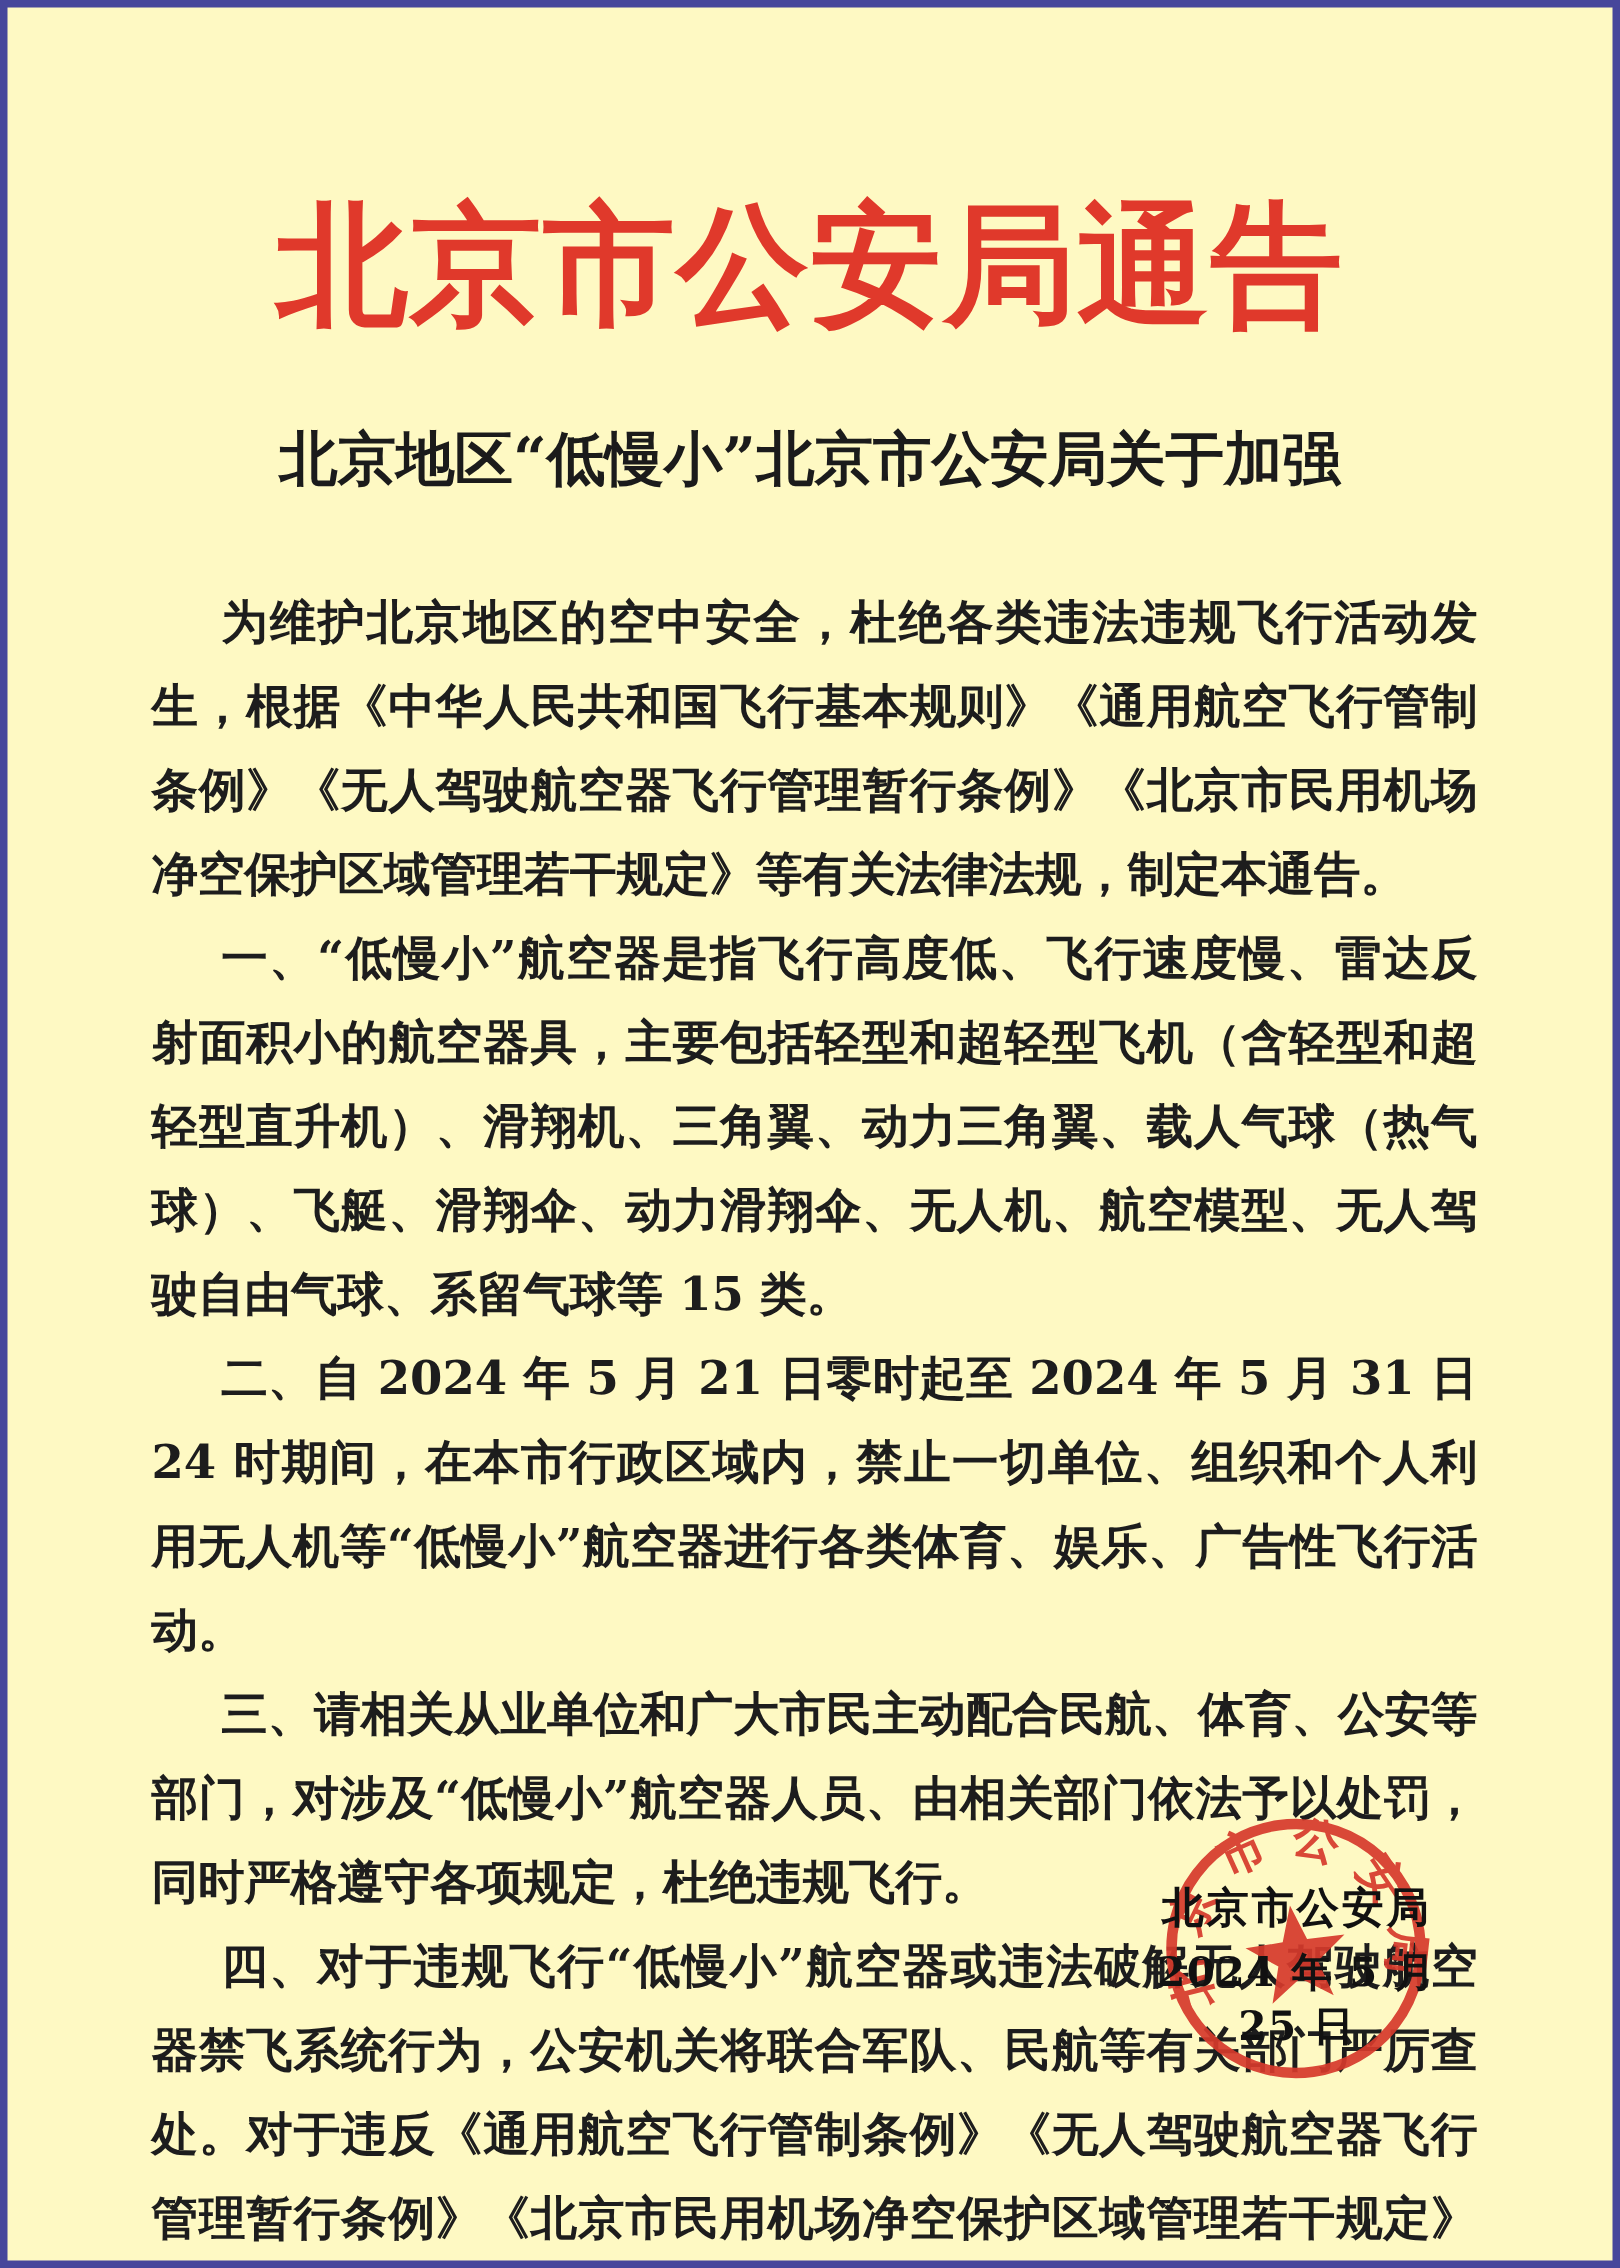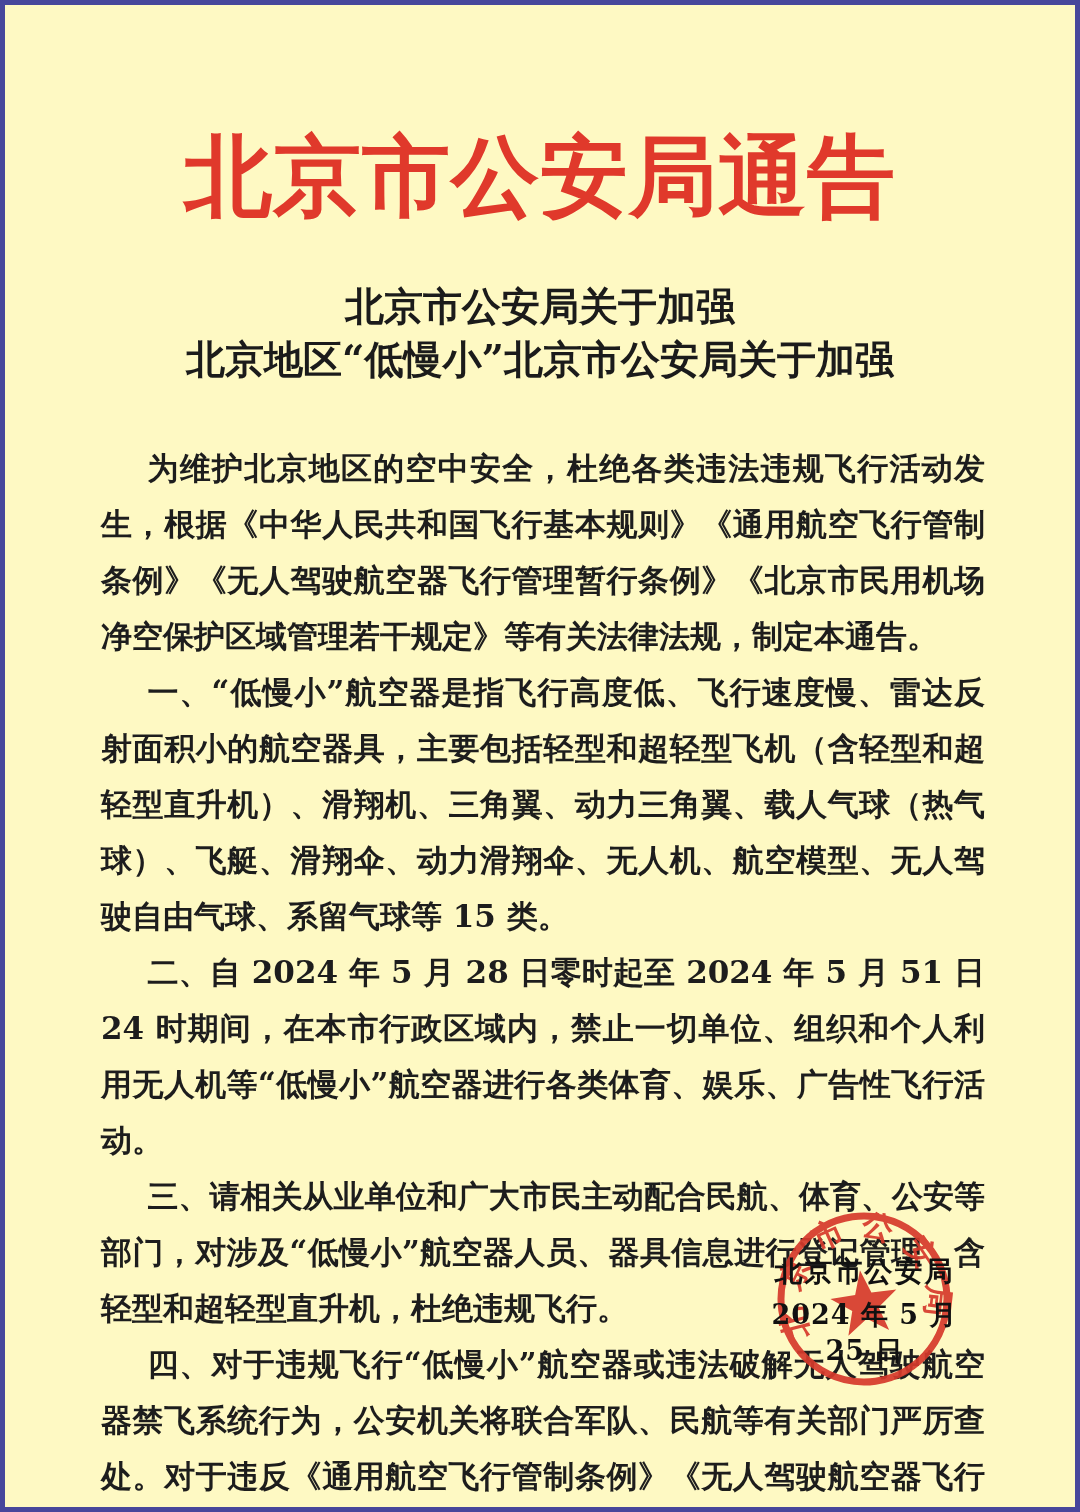--- a/index.html
+++ b/index.html
@@ -97,29 +97,28 @@
   }
 </style>
 </head>
 <body>
 
 <div class="page">
 
   <h1 class="main-title">北京市公安局通告</h1>
 
   <div class="subtitle">
-    <div>北京市公安局关于加强</div>
     <div>北京地区“低慢小”北京市公安局关于加强</div>
   </div>
 
   <div class="body-text">
     <p>为维护北京地区的空中安全，杜绝各类违法违规飞行活动发生，根据《中华人民共和国飞行基本规则》《通用航空飞行管制条例》《无人驾驶航空器飞行管理暂行条例》《北京市民用机场净空保护区域管理若干规定》等有关法律法规，制定本通告。</p>
     <p>一、“低慢小”航空器是指飞行高度低、飞行速度慢、雷达反射面积小的航空器具，主要包括轻型和超轻型飞机（含轻型和超轻型直升机）、滑翔机、三角翼、动力三角翼、载人气球（热气球）、飞艇、滑翔伞、动力滑翔伞、无人机、航空模型、无人驾驶自由气球、系留气球等 15 类。</p>
-    <p>二、自 2024 年 5 月 28 日零时起至 2024 年 5 月 51 日 24 时期间，在本市行政区域内，禁止一切单位、组织和个人利用无人机等“低慢小”航空器进行各类体育、娱乐、广告性飞行活动。</p>
-    <p>三、请相关从业单位和广大市民主动配合民航、体育、公安等部门，对涉及“低慢小”航空器人员、器具信息进行登记管理，含轻型和超轻型直升机，杜绝违规飞行。</p>
+    <p>二、自 2024 年 5 月 21 日零时起至 2024 年 5 月 31 日 24 时期间，在本市行政区域内，禁止一切单位、组织和个人利用无人机等“低慢小”航空器进行各类体育、娱乐、广告性飞行活动。</p>
+    <p>三、请相关从业单位和广大市民主动配合民航、体育、公安等部门，对涉及“低慢小”航空器人员、由相关部门依法予以处罚，同时严格遵守各项规定，杜绝违规飞行。</p>
     <p>四、对于违规飞行“低慢小”航空器或违法破解无人驾驶航空器禁飞系统行为，公安机关将联合军队、民航等有关部门严厉查处。对于违反《通用航空飞行管制条例》《无人驾驶航空器飞行管理暂行条例》《北京市民用机场净空保护区域管理若干规定》等法律法规的，由相关部门依法予以处罚；违反治安管理的，由公安机关依照《中华人民共和国治安管理处罚法》予以处罚；构成犯罪的，依法追究刑事责任。</p>
     <p>特此通告。</p>
   </div>
 
   <div class="sign-block">
     <svg class="seal-svg" viewBox="0 0 180 180" aria-hidden="true">
       <circle class="seal-ring" cx="90" cy="90" r="83"></circle>
       <polygon class="seal-star" points="90,61 98.2,84.7 123.3,85.2 103.3,100.3 110.6,124.3 90,110 69.4,124.3 76.7,100.3 56.7,85.2 81.8,84.7"></polygon>
       <defs>
         <path id="sealArc" d="M 35.4 121.5 A 63 63 0 1 1 144.6 121.5" fill="none"></path>

